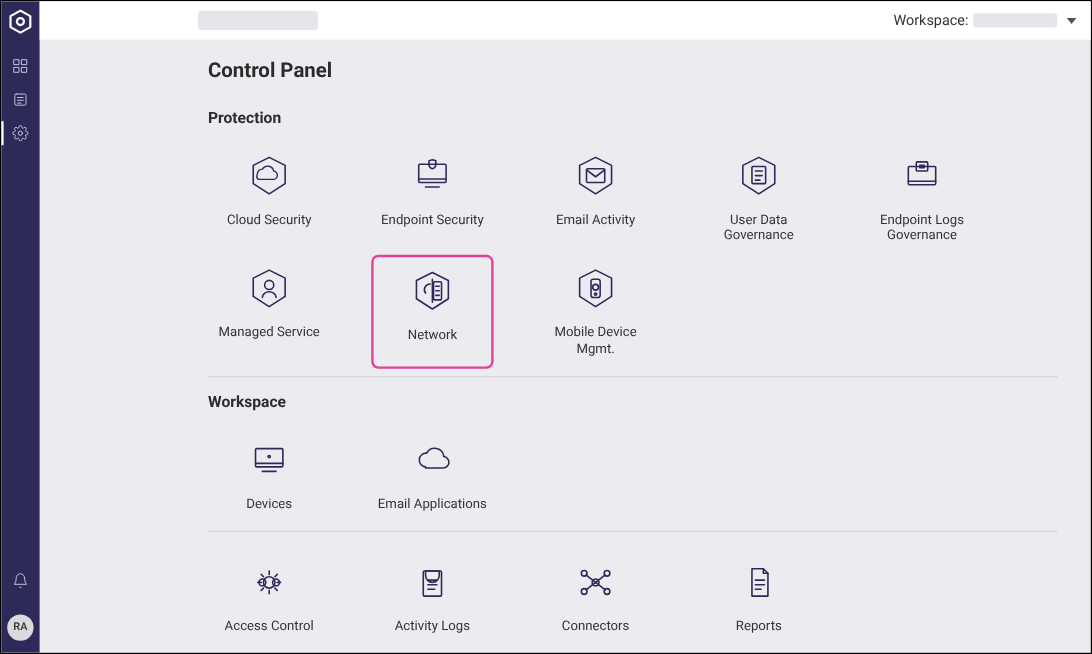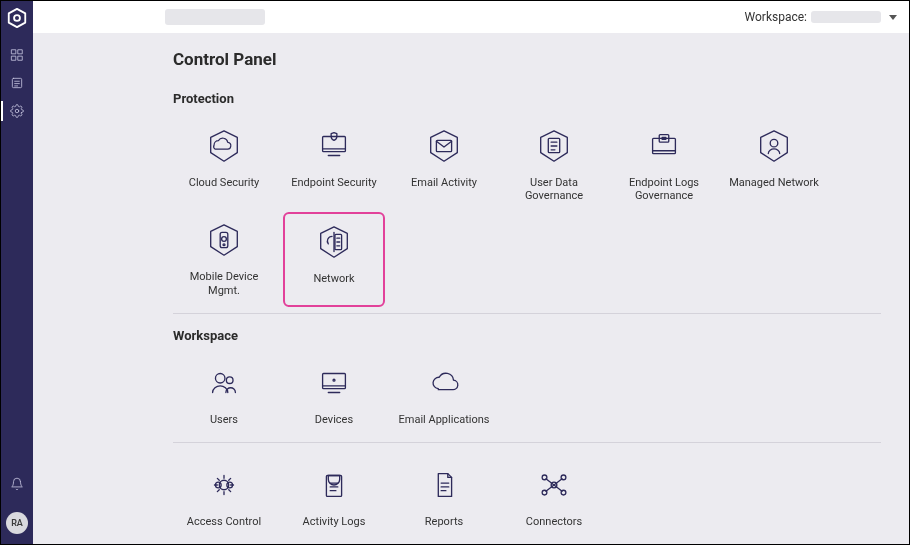--- a/index.html
+++ b/index.html
@@ -15,21 +15,21 @@
   .sidebar .avatar { width: 22px; height: 22px; border-radius: 50%; background: #d9d9de; color:#3b3b3b; font-size: 9px; font-weight: 600; display:flex; align-items:center; justify-content:center; margin-bottom: 10px; }
   .main { flex: 1; display: flex; flex-direction: column; }
   .topbar { height: 32px; background: #fff; display: flex; align-items: center; padding: 0 12px; font-size: 12px; color:#333; }
   .topbar .brandblur { width: 100px; height: 16px; background:#e6e6ea; border-radius:3px; margin-left: 120px; }
   .topbar .right { margin-left: auto; display:flex; align-items:center; gap:4px; }
   .topbar .wsblur { width: 70px; height: 12px; background:#e6e6ea; border-radius:3px; }
   .caret { width:0; height:0; border-left:4px solid transparent; border-right:4px solid transparent; border-top:5px solid #555; margin-left:4px; }
   .content { flex:1; overflow-y:auto; padding: 16px 28px 16px 140px; }
   .page-title { font-size: 17px; font-weight: 700; color:#2b2b2b; margin-bottom: 22px; }
   .section-title { font-size: 13px; font-weight: 700; color:#2b2b2b; margin: 6px 0 12px; }
-  .grid { display:flex; flex-wrap:wrap; gap: 0 8px; }
+  .grid { display:flex; flex-wrap:wrap; gap: 0 34px; }
   .tile { width: 102px; display:flex; flex-direction:column; align-items:center; text-align:center; padding: 8px 2px 10px; cursor:pointer; border-radius:6px; }
   .tile .iconwrap { width: 40px; height: 40px; display:flex; align-items:center; justify-content:center; margin-bottom:10px; }
   .tile .iconwrap svg { width: 38px; height: 38px; }
   .tile .label { font-size: 11px; color:#333; line-height:1.2; }
   .tile.highlight { border: 2px solid #e2419a; border-radius:6px; }
   hr.sep { border: none; border-top: 1px solid #d4d2da; margin: 6px 0 14px; }
   svg { stroke:#2d2a5a; fill:none; stroke-width:1.4; stroke-linecap:round; stroke-linejoin:round; }
   .sidebar svg { stroke:#c7c5e0; }
   .logo svg { stroke:#fff; stroke-width:2; }
 </style>
@@ -154,68 +154,57 @@
 
 
       <div class="tile">
         <div class="iconwrap">
           <svg viewBox="0 0 40 40">
               <polygon points="20,4 34,11 34,27 20,36 6,27 6,11"></polygon>
               <circle cx="20" cy="17" r="4"></circle>
               <path d="M14 28c0-3 3-5 6-5s6 2 6 5"></path>
             </svg>
         </div>
-        <div class="label">Managed Network</div>
-      </div>
-
-      <div class="tile">
-        <div class="iconwrap">
-          <svg viewBox="0 0 40 40">
-              <polygon points="20,4 34,11 34,27 20,36 6,27 6,11"></polygon>
-              <rect x="16" y="12" width="8" height="16" rx="2"></rect>
-              <circle cx="20" cy="25" r="1"></circle>
-              <circle cx="20" cy="19" r="2.5"></circle>
-            </svg>
-        </div>
-        <div class="label">Mobile Device Mgmt.</div>
+        <div class="label">Managed Service</div>
       </div>
 
       <div class="tile highlight">
         <div class="iconwrap">
           <svg viewBox="0 0 40 40">
               <polygon points="20,4 34,11 34,27 20,36 6,27 6,11"></polygon>
               <line x1="20" y1="10" x2="20" y2="30"></line>
               <path d="M14 22a5 5 0 0 1 4-8"></path>
               <rect x="21" y="12" width="7" height="16" rx="1"></rect>
               <line x1="23" y1="16" x2="26" y2="16"></line>
               <line x1="23" y1="20" x2="26" y2="20"></line>
               <line x1="23" y1="24" x2="26" y2="24"></line>
             </svg>
         </div>
         <div class="label">Network</div>
       </div>
 
+      <div class="tile">
+        <div class="iconwrap">
+          <svg viewBox="0 0 40 40">
+              <polygon points="20,4 34,11 34,27 20,36 6,27 6,11"></polygon>
+              <rect x="16" y="12" width="8" height="16" rx="2"></rect>
+              <circle cx="20" cy="25" r="1"></circle>
+              <circle cx="20" cy="19" r="2.5"></circle>
+            </svg>
+        </div>
+        <div class="label">Mobile Device Mgmt.</div>
+      </div>
+
     </div>
 
     <hr class="sep">
 
     <div class="section-title">Workspace</div>
     <div class="grid">
 
-      <div class="tile">
-        <div class="iconwrap">
-          <svg viewBox="0 0 40 40">
-              <circle cx="16" cy="15" r="5"></circle>
-              <path d="M8 30c0-4 4-7 8-7s8 3 8 7"></path>
-              <circle cx="26" cy="17" r="3.5"></circle>
-              <path d="M22 30c0-3 2.5-5 5-5s5 2 5 5"></path>
-            </svg>
-        </div>
-        <div class="label">Users</div>
-      </div>
 
       <div class="tile">
         <div class="iconwrap">
           <svg viewBox="0 0 40 40">
               <rect x="8" y="10" width="24" height="16" rx="1"></rect>
               <line x1="8" y1="23" x2="32" y2="23"></line>
               <line x1="14" y1="30" x2="26" y2="30"></line>
               <circle cx="20" cy="17" r="1"></circle>
             </svg>
         </div>
@@ -251,47 +240,47 @@
         <div class="iconwrap">
           <svg viewBox="0 0 40 40">
               <path d="M14 10h12v4a6 6 0 0 1-12 0z" transform="translate(0 0)"></path>
               <rect x="12" y="10" width="16" height="22" rx="1"></rect>
               <line x1="16" y1="18" x2="24" y2="18"></line>
               <line x1="16" y1="22" x2="24" y2="22"></line>
               <line x1="16" y1="26" x2="22" y2="26"></line>
             </svg>
         </div>
         <div class="label">Activity Logs</div>
-      </div>
-
-      <div class="tile">
-        <div class="iconwrap">
-          <svg viewBox="0 0 40 40">
-              <path d="M14 8h10l4 4v20H14z"></path>
-              <polyline points="24,8 24,12 28,12"></polyline>
-              <line x1="17" y1="18" x2="25" y2="18"></line>
-              <line x1="17" y1="22" x2="25" y2="22"></line>
-              <line x1="17" y1="26" x2="22" y2="26"></line>
-            </svg>
-        </div>
-        <div class="label">Reports</div>
       </div>
 
       <div class="tile">
         <div class="iconwrap">
           <svg viewBox="0 0 40 40">
               <circle cx="20" cy="20" r="3"></circle>
               <circle cx="10" cy="12" r="2.5"></circle>
               <circle cx="30" cy="12" r="2.5"></circle>
               <circle cx="10" cy="28" r="2.5"></circle>
               <circle cx="30" cy="28" r="2.5"></circle>
               <line x1="20" y1="20" x2="11.5" y2="13.5"></line>
               <line x1="20" y1="20" x2="28.5" y2="13.5"></line>
               <line x1="20" y1="20" x2="11.5" y2="26.5"></line>
               <line x1="20" y1="20" x2="28.5" y2="26.5"></line>
             </svg>
         </div>
         <div class="label">Connectors</div>
       </div>
+
+      <div class="tile">
+        <div class="iconwrap">
+          <svg viewBox="0 0 40 40">
+              <path d="M14 8h10l4 4v20H14z"></path>
+              <polyline points="24,8 24,12 28,12"></polyline>
+              <line x1="17" y1="18" x2="25" y2="18"></line>
+              <line x1="17" y1="22" x2="25" y2="22"></line>
+              <line x1="17" y1="26" x2="22" y2="26"></line>
+            </svg>
+        </div>
+        <div class="label">Reports</div>
+      </div>
     </div>
 
   </div>
 </div>
 
 </body></html>

